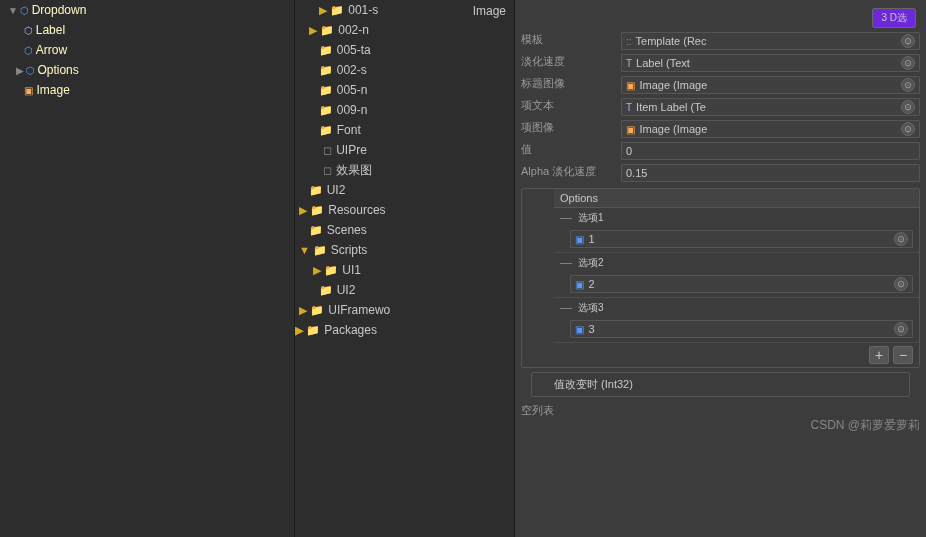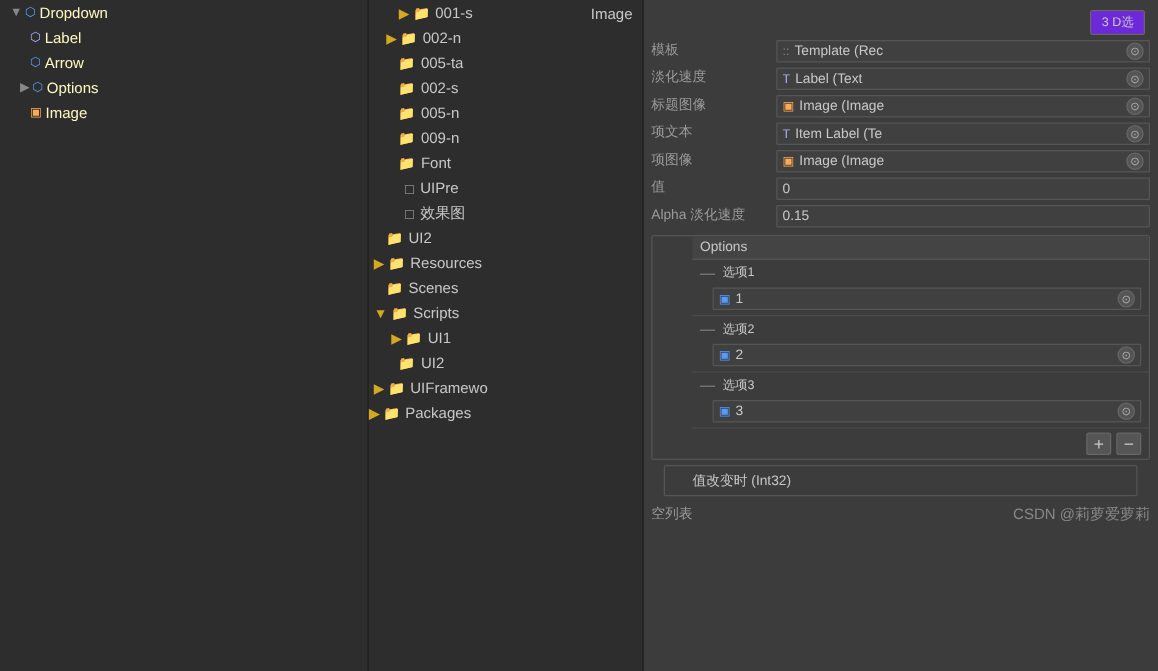--- a/index.html
+++ b/index.html
@@ -249,20 +249,21 @@
 
     .empty-list-label {
       color: #9a9a9a;
       font-size: 11px;
     }
 
     .watermark {
       color: #888;
       font-size: 12px;
       margin-left: auto;
+      margin-top: 14px;
     }
 
     
     .right-panel::-webkit-scrollbar { width: 6px; }
     .right-panel::-webkit-scrollbar-track { background: #333; }
     .right-panel::-webkit-scrollbar-thumb { background: #555; border-radius: 3px; }
 
     .cube-icon { color: #5599ee; font-size: 10px; }
     .label-icon { color: #aaaaff; font-size: 10px; }
     .image-icon { color: #ffaa55; font-size: 10px; }

